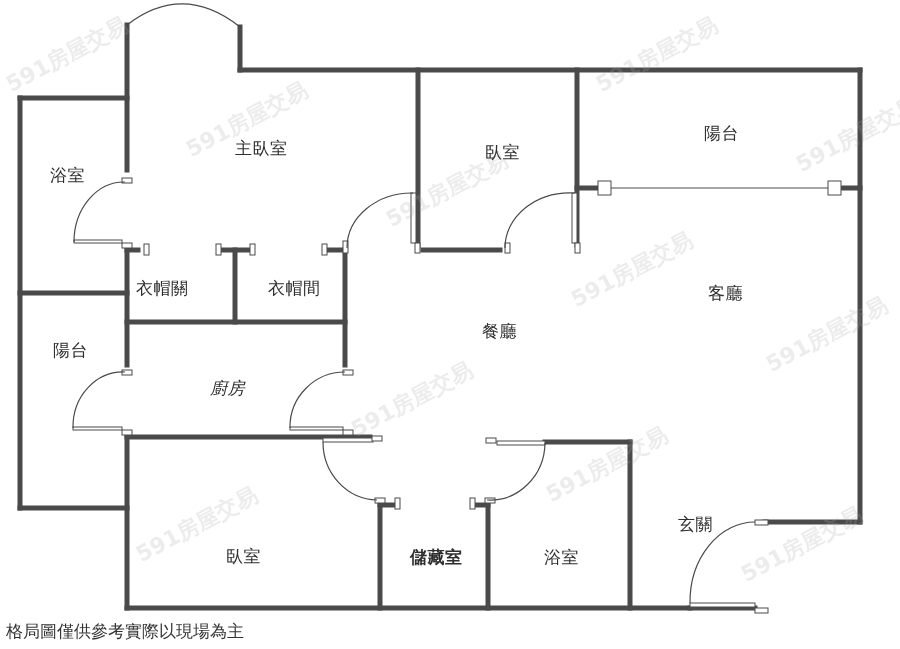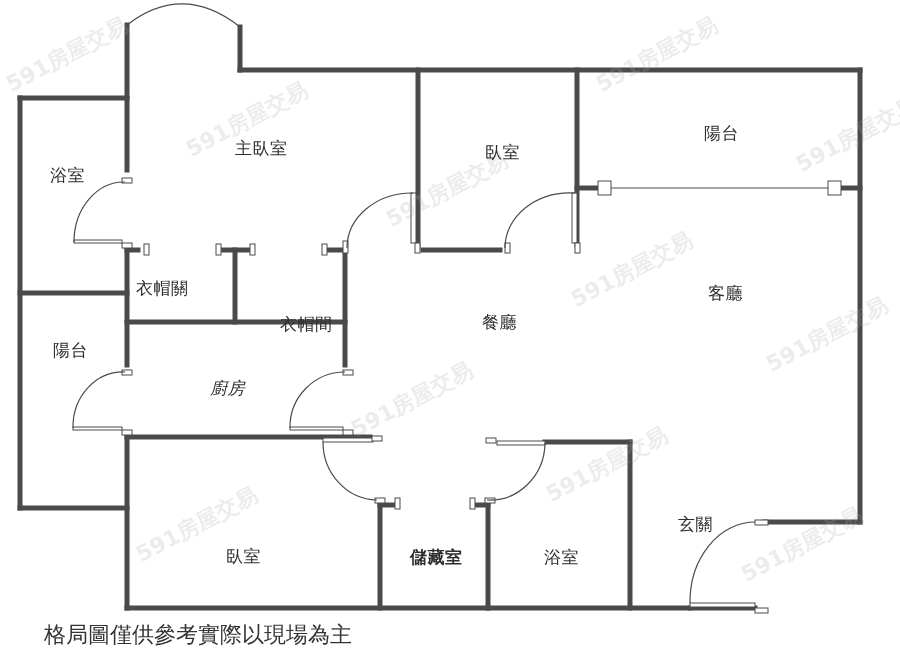--- a/index.html
+++ b/index.html
@@ -1,19 +1,19 @@
 <!DOCTYPE html>
 <html><head>
 <meta charset="utf-8">
 <style>
   html, body { margin:0; padding:0; background:#ffffff; }
   body { width:900px; height:649px; position:relative; overflow:hidden; font-family:"DejaVu Sans", sans-serif; }
   #plan { position:absolute; left:0; top:0; width:900px; height:649px; }
   .lbl { position:absolute; font-size:17px; color:#2e2e2e; white-space:nowrap; font-family:"DejaVu Sans", sans-serif; letter-spacing:0.5px; }
-  .note { position:absolute; left:6px; top:620px; font-size:22px; color:#333; white-space:nowrap; font-family:"DejaVu Sans", sans-serif;margin-left:38px; }
+  .note { position:absolute; left:6px; top:620px; font-size:17px; color:#333; white-space:nowrap; font-family:"DejaVu Sans", sans-serif; }
   .wm { position:absolute; font-size:22px; font-weight:bold; color:rgba(170,170,170,0.22); transform:rotate(-28deg); white-space:nowrap; font-family:"DejaVu Sans", sans-serif; pointer-events:none; }
 </style>
 </head>
 <body>
 
 <svg id="plan" viewBox="0 0 900 649" xmlns="http://www.w3.org/2000/svg">
   <g stroke="#4a4a4a" stroke-width="5" fill="none" stroke-linecap="square">
 
     <line x1="127" y1="25" x2="127" y2="170"></line>
     <line x1="240" y1="27" x2="240" y2="70"></line>
@@ -107,25 +107,25 @@
 <div class="wm" style="left:565px;top:255px;">591房屋交易</div>
 <div class="wm" style="left:760px;top:320px;">591房屋交易</div>
 <div class="wm" style="left:345px;top:385px;">591房屋交易</div>
 <div class="wm" style="left:130px;top:510px;">591房屋交易</div>
 <div class="wm" style="left:540px;top:450px;">591房屋交易</div>
 <div class="wm" style="left:735px;top:530px;">591房屋交易</div>
 
 <div class="lbl" style="left:235px;top:137px;text-align:right;">主臥室</div>
 <div class="lbl" style="left:50px;top:164px;">浴室</div>
 <div class="lbl" style="left:136px;top:277px;">衣帽關</div>
-<div class="lbl" style="left:280px;top:277px;margin-top:36px;">衣帽間</div>
+<div class="lbl" style="left:268px;top:277px;">衣帽間</div>
 <div class="lbl" style="left:53px;top:339px;">陽台</div>
 <div class="lbl" style="left:210px;top:377px;font-style:italic;">廚房</div>
 <div class="lbl" style="left:485px;top:141px;">臥室</div>
 <div class="lbl" style="left:704px;top:122px;">陽台</div>
 <div class="lbl" style="left:708px;top:282px;">客廳</div>
-<div class="lbl" style="left:482px;top:311px;text-align:right;">餐廳</div>
+<div class="lbl" style="left:482px;top:320px;text-align:right;">餐廳</div>
 <div class="lbl" style="left:226px;top:545px;">臥室</div>
 <div class="lbl" style="left:410px;top:546px;font-weight:bold;">儲藏室</div>
 <div class="lbl" style="left:544px;top:546px;">浴室</div>
 <div class="lbl" style="left:678px;top:513px;text-align:right;">玄關</div>
 
 <div class="note">格局圖僅供參考實際以現場為主</div>
 
 </body></html>

